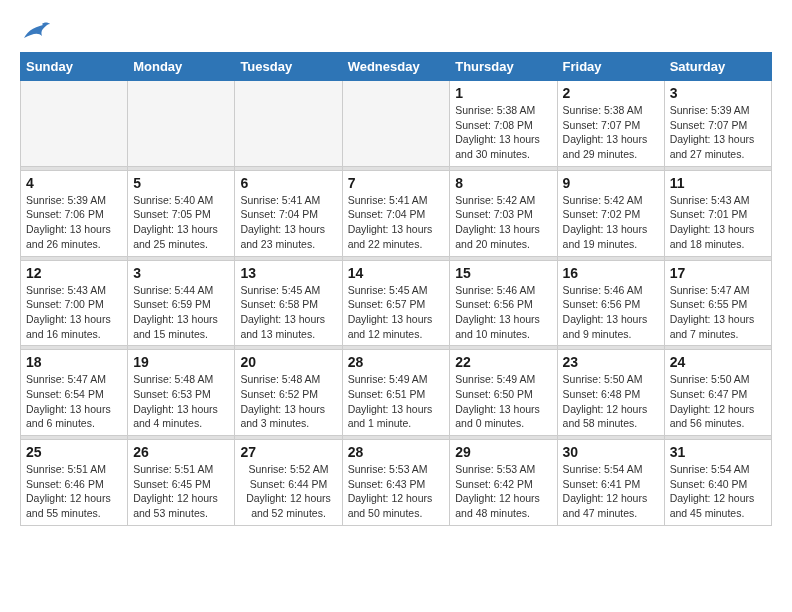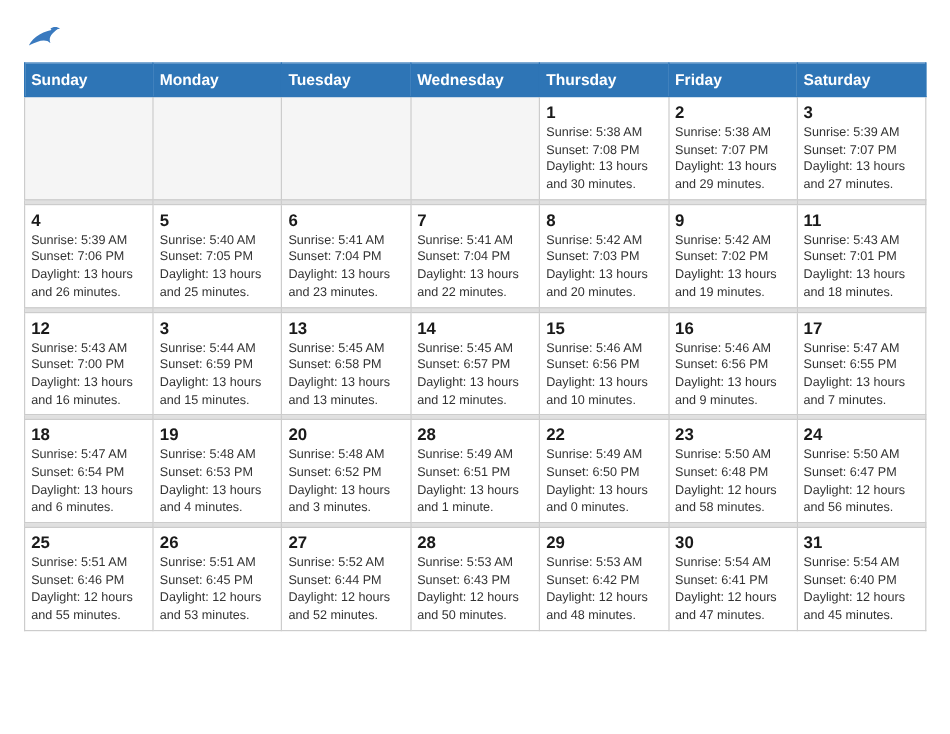--- a/index.html
+++ b/index.html
@@ -347,21 +347,21 @@
         </td>
         <td>
           <span class="day-num">26</span>
           <div class="day-info" style="white-space: pre-line;">Sunrise: 5:51 AM
 Sunset: 6:45 PM
 Daylight: 12 hours
 and 53 minutes.</div>
         </td>
         <td>
           <span class="day-num">27</span>
-          <div class="day-info" style="white-space: pre-line;">Sunrise: 5:52 AM
+          <div class="day-info" style="white-space: pre-line; text-align: center;">Sunrise: 5:52 AM
 Sunset: 6:44 PM
 Daylight: 12 hours
 and 52 minutes.</div>
         </td>
         <td>
           <span class="day-num">28</span>
           <div class="day-info" style="white-space: pre-line;">Sunrise: 5:53 AM
 Sunset: 6:43 PM
 Daylight: 12 hours
 and 50 minutes.</div>

